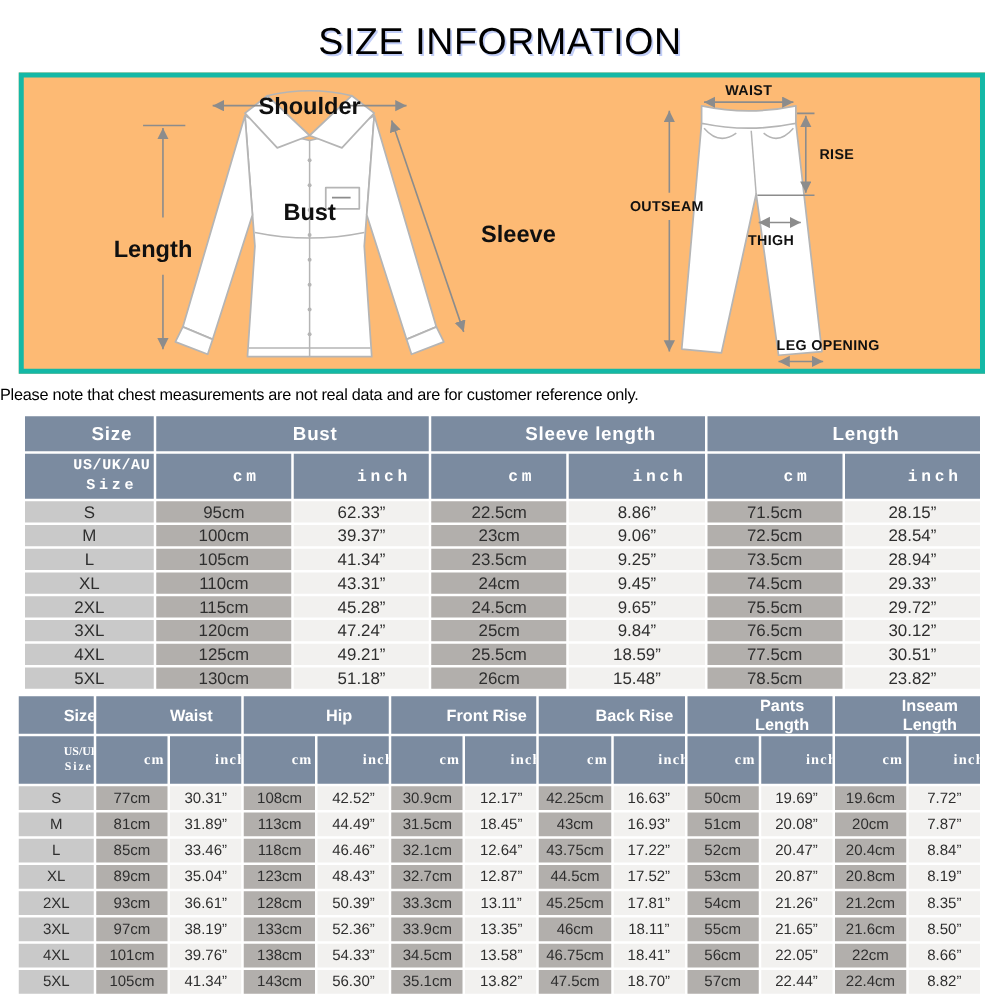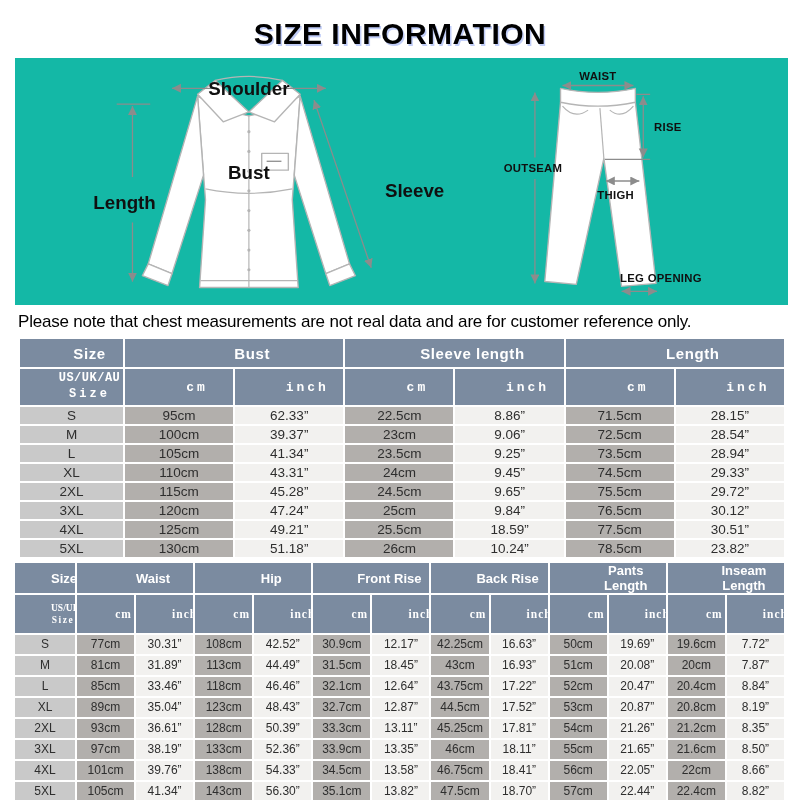--- a/index.html
+++ b/index.html
@@ -1,42 +1,42 @@
 <!DOCTYPE html>
 <html style="--header-bg: #7b8ba0; --size-col-bg: #c9c9c9; --cm-col-bg: #b2afac; --inch-col-bg: #f2f1ef; --cell-text: #2e2e2e; --outline: #b5b5b5; --dimension: #8c8c8c;"><head>
 <meta charset="utf-8">
 <style>
   html,body{margin:0;padding:0;background:#fff;}
   body{width:800px;height:800px;font-family:"Liberation Sans",sans-serif;overflow:hidden;}
   .page{width:800px;height:800px;position:relative;background:#fff;}
 
   
   .title{
-    text-align:center;font-size:30px;font-weight:bold;letter-spacing:.5px;
+    text-align:center;font-size:30px;font-weight:normal;letter-spacing:.5px;
     color:#000;margin:0;padding-top:17px;height:38px;
     text-shadow:1.5px 1.5px 0 rgba(50,90,230,.30);
   }
 
   
   .diagram-box{
-    margin:3px 12px 0 15px;border:7px solid #14b8a6;height:233px;background:#14b8a6;
+    margin:3px 12px 0 15px;border:4px solid #14b8a6;height:233px;background:#fdba74;
     display:flex;justify-content:space-between;align-items:stretch;overflow:hidden;
   }
   .diagram-box svg{display:block;height:233px;}
   svg .outline{stroke:var(--outline);stroke-width:1.4;fill:#fff;stroke-linejoin:round;}
   svg .outline-line{stroke:var(--outline);stroke-width:1.2;fill:none;}
   svg .dim{stroke:var(--dimension);stroke-width:1.3;fill:none;}
   svg .dot{fill:var(--outline);stroke:none;}
   svg text{fill:#101010;font-family:"Liberation Sans",sans-serif;font-weight:bold;}
   svg .shirt-label{font-size:19px;}
   svg .pants-label{font-size:11.5px;letter-spacing:.3px;}
 
   
   .note{
-    font-size:17px;color:#000;margin:4px 0 3px 0;padding-left:18px;
+    font-size:13px;color:#000;margin:4px 0 3px 0;padding-left:0;
     letter-spacing:-.2px;white-space:nowrap;height:25px;line-height:25px;
   }
 
   
   table{border-collapse:separate;border-spacing:2px;table-layout:fixed;}
   th,td{text-align:center;vertical-align:middle;overflow:hidden;padding:0;}
   th{background:var(--header-bg);color:#fff;font-weight:bold;padding-left:36px;}
   td{color:var(--cell-text);}
   td.c-size{background:var(--size-col-bg);}
   td.c-cm{background:var(--cm-col-bg);}
@@ -252,21 +252,21 @@
           <td class="c-cm">25.5cm</td>
           <td class="c-inch">18.59”</td>
           <td class="c-cm">77.5cm</td>
           <td class="c-inch">30.51”</td>
         </tr>
         <tr>
           <td class="c-size">5XL</td>
           <td class="c-cm">130cm</td>
           <td class="c-inch">51.18”</td>
           <td class="c-cm">26cm</td>
-          <td class="c-inch">10.24”</td>
+          <td class="c-inch">15.48”</td>
           <td class="c-cm">78.5cm</td>
           <td class="c-inch">23.82”</td>
         </tr>
       </tbody>
     </table>
 
   <table id="pants-table">
       <colgroup>
         <col class="col-size">
         <col>

